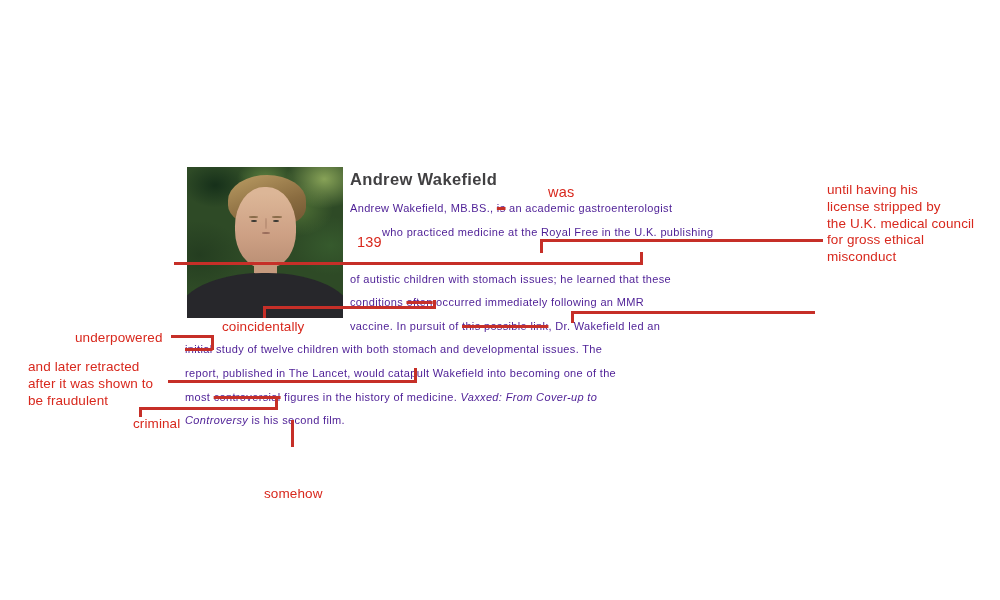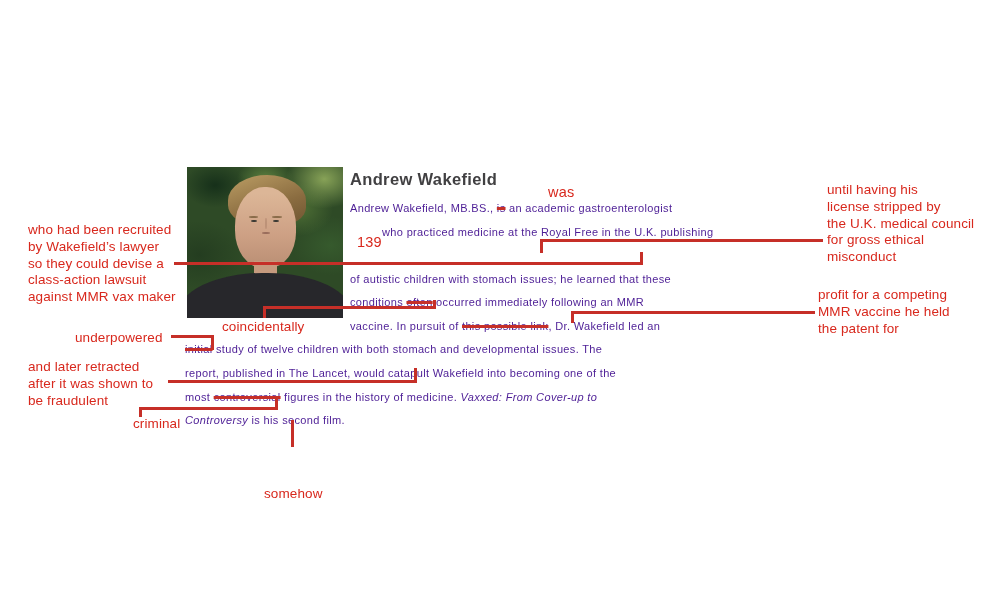--- a/index.html
+++ b/index.html
@@ -92,28 +92,20 @@
   <div class="bline" style="left:185px;top:409px;"><span class="it">Controversy</span><span> is his second film.</span></div>
 
   <div class="inline-fix" style="left:548px;top:184px;">was</div>
   <div class="inline-fix" style="left:357px;top:234px;">139</div>
 
   <div class="note" style="left:827px;top:182px;width:160px;">until having his
 license stripped by
 the U.K. medical council
 for gross ethical
 misconduct</div>
-  <div class="note" style="left:28px;top:222px;width:160px;">who had been recruited
-by Wakefield’s lawyer
-so they could devise a
-class-action lawsuit
-against MMR vax maker</div>
-  <div class="note" style="left:818px;top:287px;width:170px;">profit for a competing
-MMR vaccine he held
-the patent for</div>
   <div class="note" style="left:75px;top:330px;">underpowered</div>
   <div class="note" style="left:28px;top:359px;width:160px;">and later retracted
 after it was shown to
 be fraudulent</div>
   <div class="note" style="left:222px;top:319px;">coincidentally</div>
   <div class="note" style="left:133px;top:416px;">criminal</div>
   <div class="note" style="left:264px;top:446px;margin-top:40px;">somehow</div>
 
   <div class="seg" style="left:540px;top:239px;width:283px;height:3px;"></div>
   <div class="seg" style="left:540px;top:239px;width:3px;height:14px;"></div>

